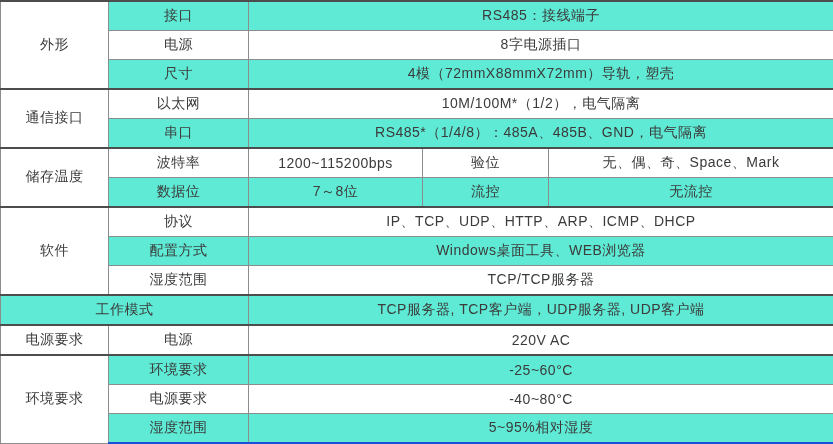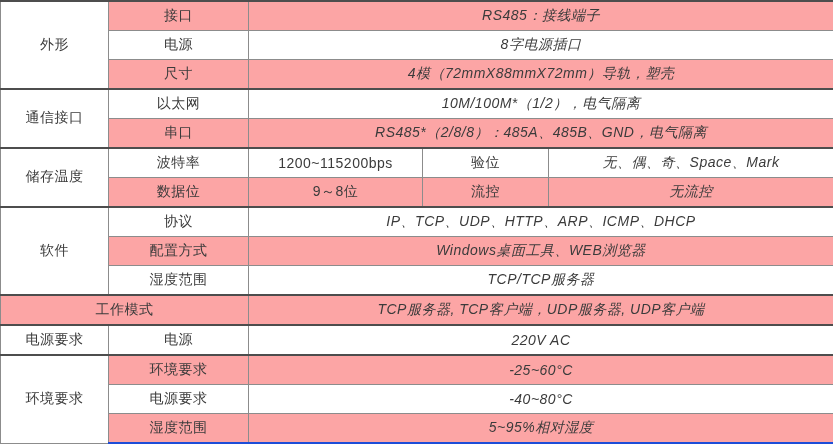--- a/index.html
+++ b/index.html
@@ -25,26 +25,26 @@
     text-align: center;
     vertical-align: middle;
     border: 1px solid #8c8c8c;
     height: 27px;
     letter-spacing: 0.5px;
     white-space: nowrap;
     overflow: hidden;
   }
   
   td.cat, td.merged { border-left: none; }
-  td.val-end { border-right: none; font-style: italic; }
+  td.val-end { border-right: none; }
   
   tr.group-start td { border-top: 2px solid #4d4d4d; }
   tr.last-row td { border-bottom: 2px solid #1d4ed8; }
   
-  tr.alt td { background: #fca5a5; }
+  tr.alt td { background: #5eead4; }
   tr td.cat { background: #ffffff; margin-left: 31px; }
 </style>
 </head>
 <body>
 
 <table class="spec">
   <colgroup>
     <col style="width:108px">
     <col style="width:140px">
     <col style="width:174px">
@@ -67,33 +67,33 @@
       <td class="val-end" colspan="3">4模（72mmX88mmX72mm）导轨，塑壳</td>
     </tr>
 
     <tr class="group-start">
       <td class="cat" rowspan="2">通信接口</td>
       <td>以太网</td>
       <td class="val-end" colspan="3">10M/100M*（1/2），电气隔离</td>
     </tr>
     <tr class="alt">
       <td>串口</td>
-      <td class="val-end" colspan="3">RS485*（2/8/8）：485A、485B、GND，电气隔离</td>
+      <td class="val-end" colspan="3">RS485*（1/4/8）：485A、485B、GND，电气隔离</td>
     </tr>
 
     <tr class="group-start">
       <td class="cat" rowspan="2">储存温度</td>
       <td>波特率</td>
       <td>1200~115200bps</td>
       <td>验位</td>
       <td class="val-end">无、偶、奇、Space、Mark</td>
     </tr>
     <tr class="alt">
       <td>数据位</td>
-      <td>9～8位</td>
+      <td>7～8位</td>
       <td>流控</td>
       <td class="val-end">无流控</td>
     </tr>
 
     <tr class="group-start">
       <td class="cat" rowspan="3">软件</td>
       <td>协议</td>
       <td class="val-end" colspan="3">IP、TCP、UDP、HTTP、ARP、ICMP、DHCP</td>
     </tr>
     <tr class="alt">

